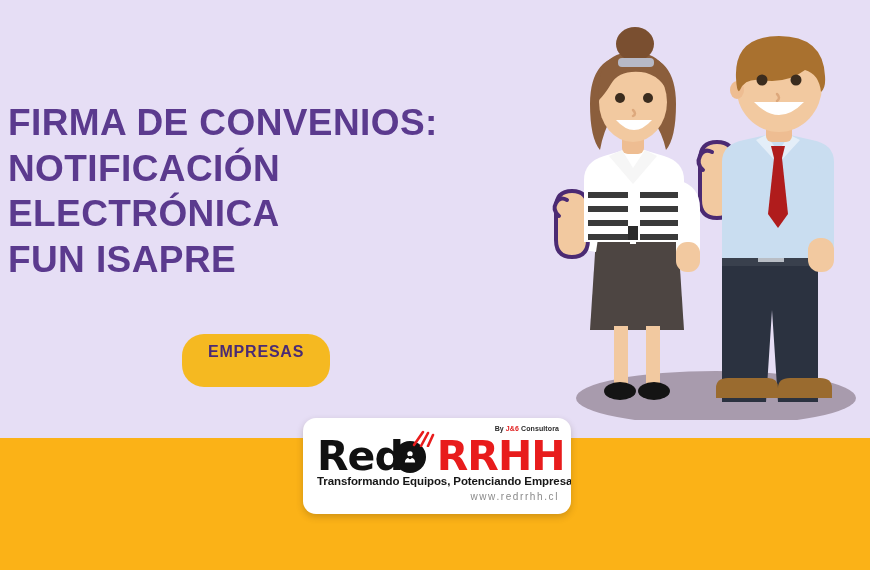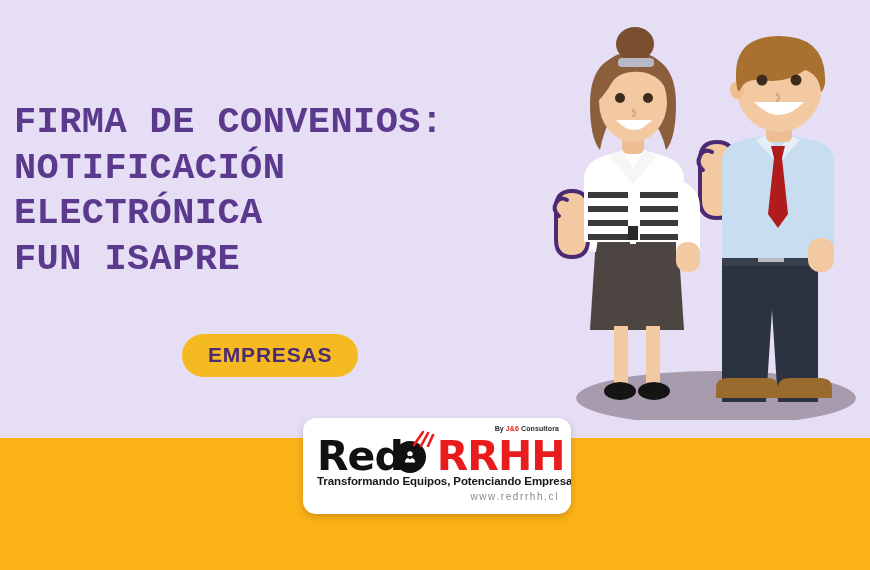--- a/index.html
+++ b/index.html
@@ -17,40 +17,40 @@
     position:absolute;left:0;top:0;width:870px;height:438px;
     background:#E6DEF5;
   }
   .bg-yellow{
     position:absolute;left:0;top:438px;width:870px;height:132px;
     background:#FBB217;
   }
 
   
   .headline{
-    position:absolute;left:14px;top:100px;width:520px;
+    position:absolute;left:8px;top:100px;width:520px;
     color:#5B3A8E;
     font-weight:bold;
     font-size:37px;
     line-height:1.23;
     letter-spacing:0.4px;
     text-transform:uppercase;
-    font-family:Liberation Mono, monospace;
+    font-family:Liberation Sans, sans-serif;
     white-space:pre-line;
   }
 
   
   .badge{
     position:absolute;left:182px;top:334px;
-    padding:9px 26px 10px 26px;
+    padding:9px 26px 26px 26px;
     background:#F5B921;
     border-radius:22px;
     color:#4A2B74;
     font-weight:bold;
-    font-size:21px;
+    font-size:16px;
     letter-spacing:0.8px;
     font-family:"Liberation Sans",sans-serif;
   }
 
   
   .logo-card{
     position:absolute;left:303px;top:418px;
     width:268px;height:96px;
     background:#ffffff;
     border-radius:13px;

